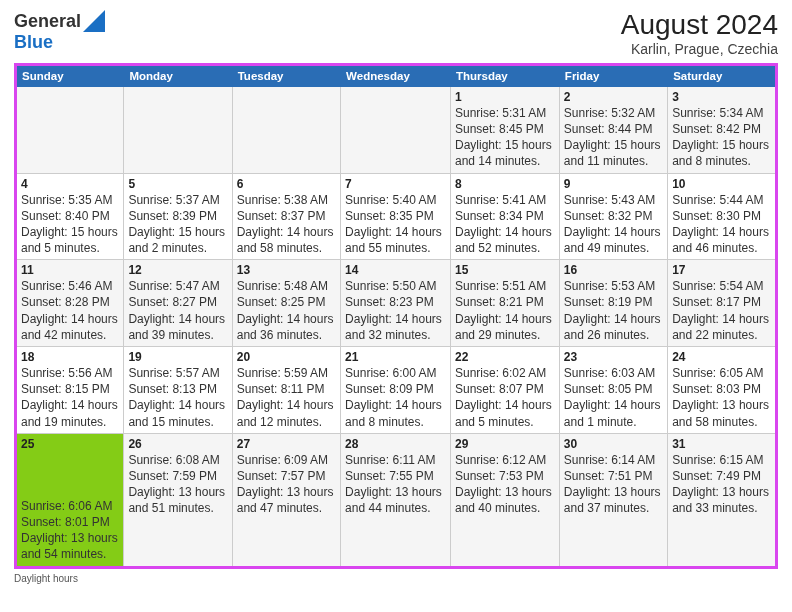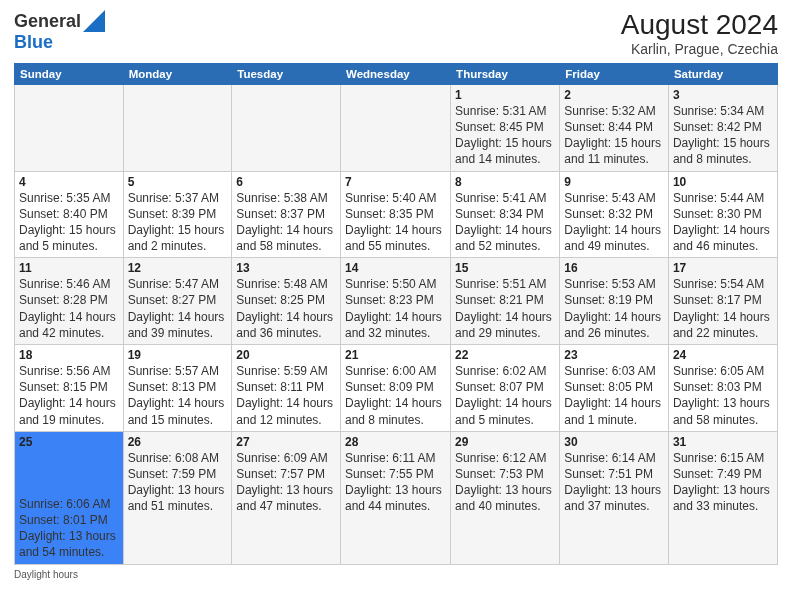--- a/index.html
+++ b/index.html
@@ -38,21 +38,21 @@
       color: #222;
       line-height: 1.1;
     }
     .subtitle {
       font-size: 14px;
       color: #444;
     }
     .calendar {
       width: 100%;
       border-collapse: collapse;
-      border: 1px solid #d946ef;
+      border: 3px solid #d946ef;
     }
     .calendar th {
       background: #2a6db5;
       color: #fff;
       font-size: 11.5px;
       font-weight: bold;
       padding: 4px 5px;
       text-align: left;
       border: 1px solid #2a6db5;
     }
@@ -304,21 +304,21 @@
           </td>
           <td style="background: rgb(255, 255, 255);">
             <div class="day-num">24</div>
             <div class="day-info" style="white-space: pre-line;">Sunrise: 6:05 AM
 Sunset: 8:03 PM
 Daylight: 13 hours
 and 58 minutes.</div>
           </td>
         </tr>
         <tr>
-          <td style="background: #3b82f6;">
+          <td style="background: #84cc16;">
             <div class="day-num">25</div>
             <div class="day-info" style="white-space: pre-line; margin-top: 47px;">Sunrise: 6:06 AM
 Sunset: 8:01 PM
 Daylight: 13 hours
 and 54 minutes.</div>
           </td>
           <td style="background: rgb(245, 245, 245);">
             <div class="day-num">26</div>
             <div class="day-info" style="white-space: pre-line;">Sunrise: 6:08 AM
 Sunset: 7:59 PM

